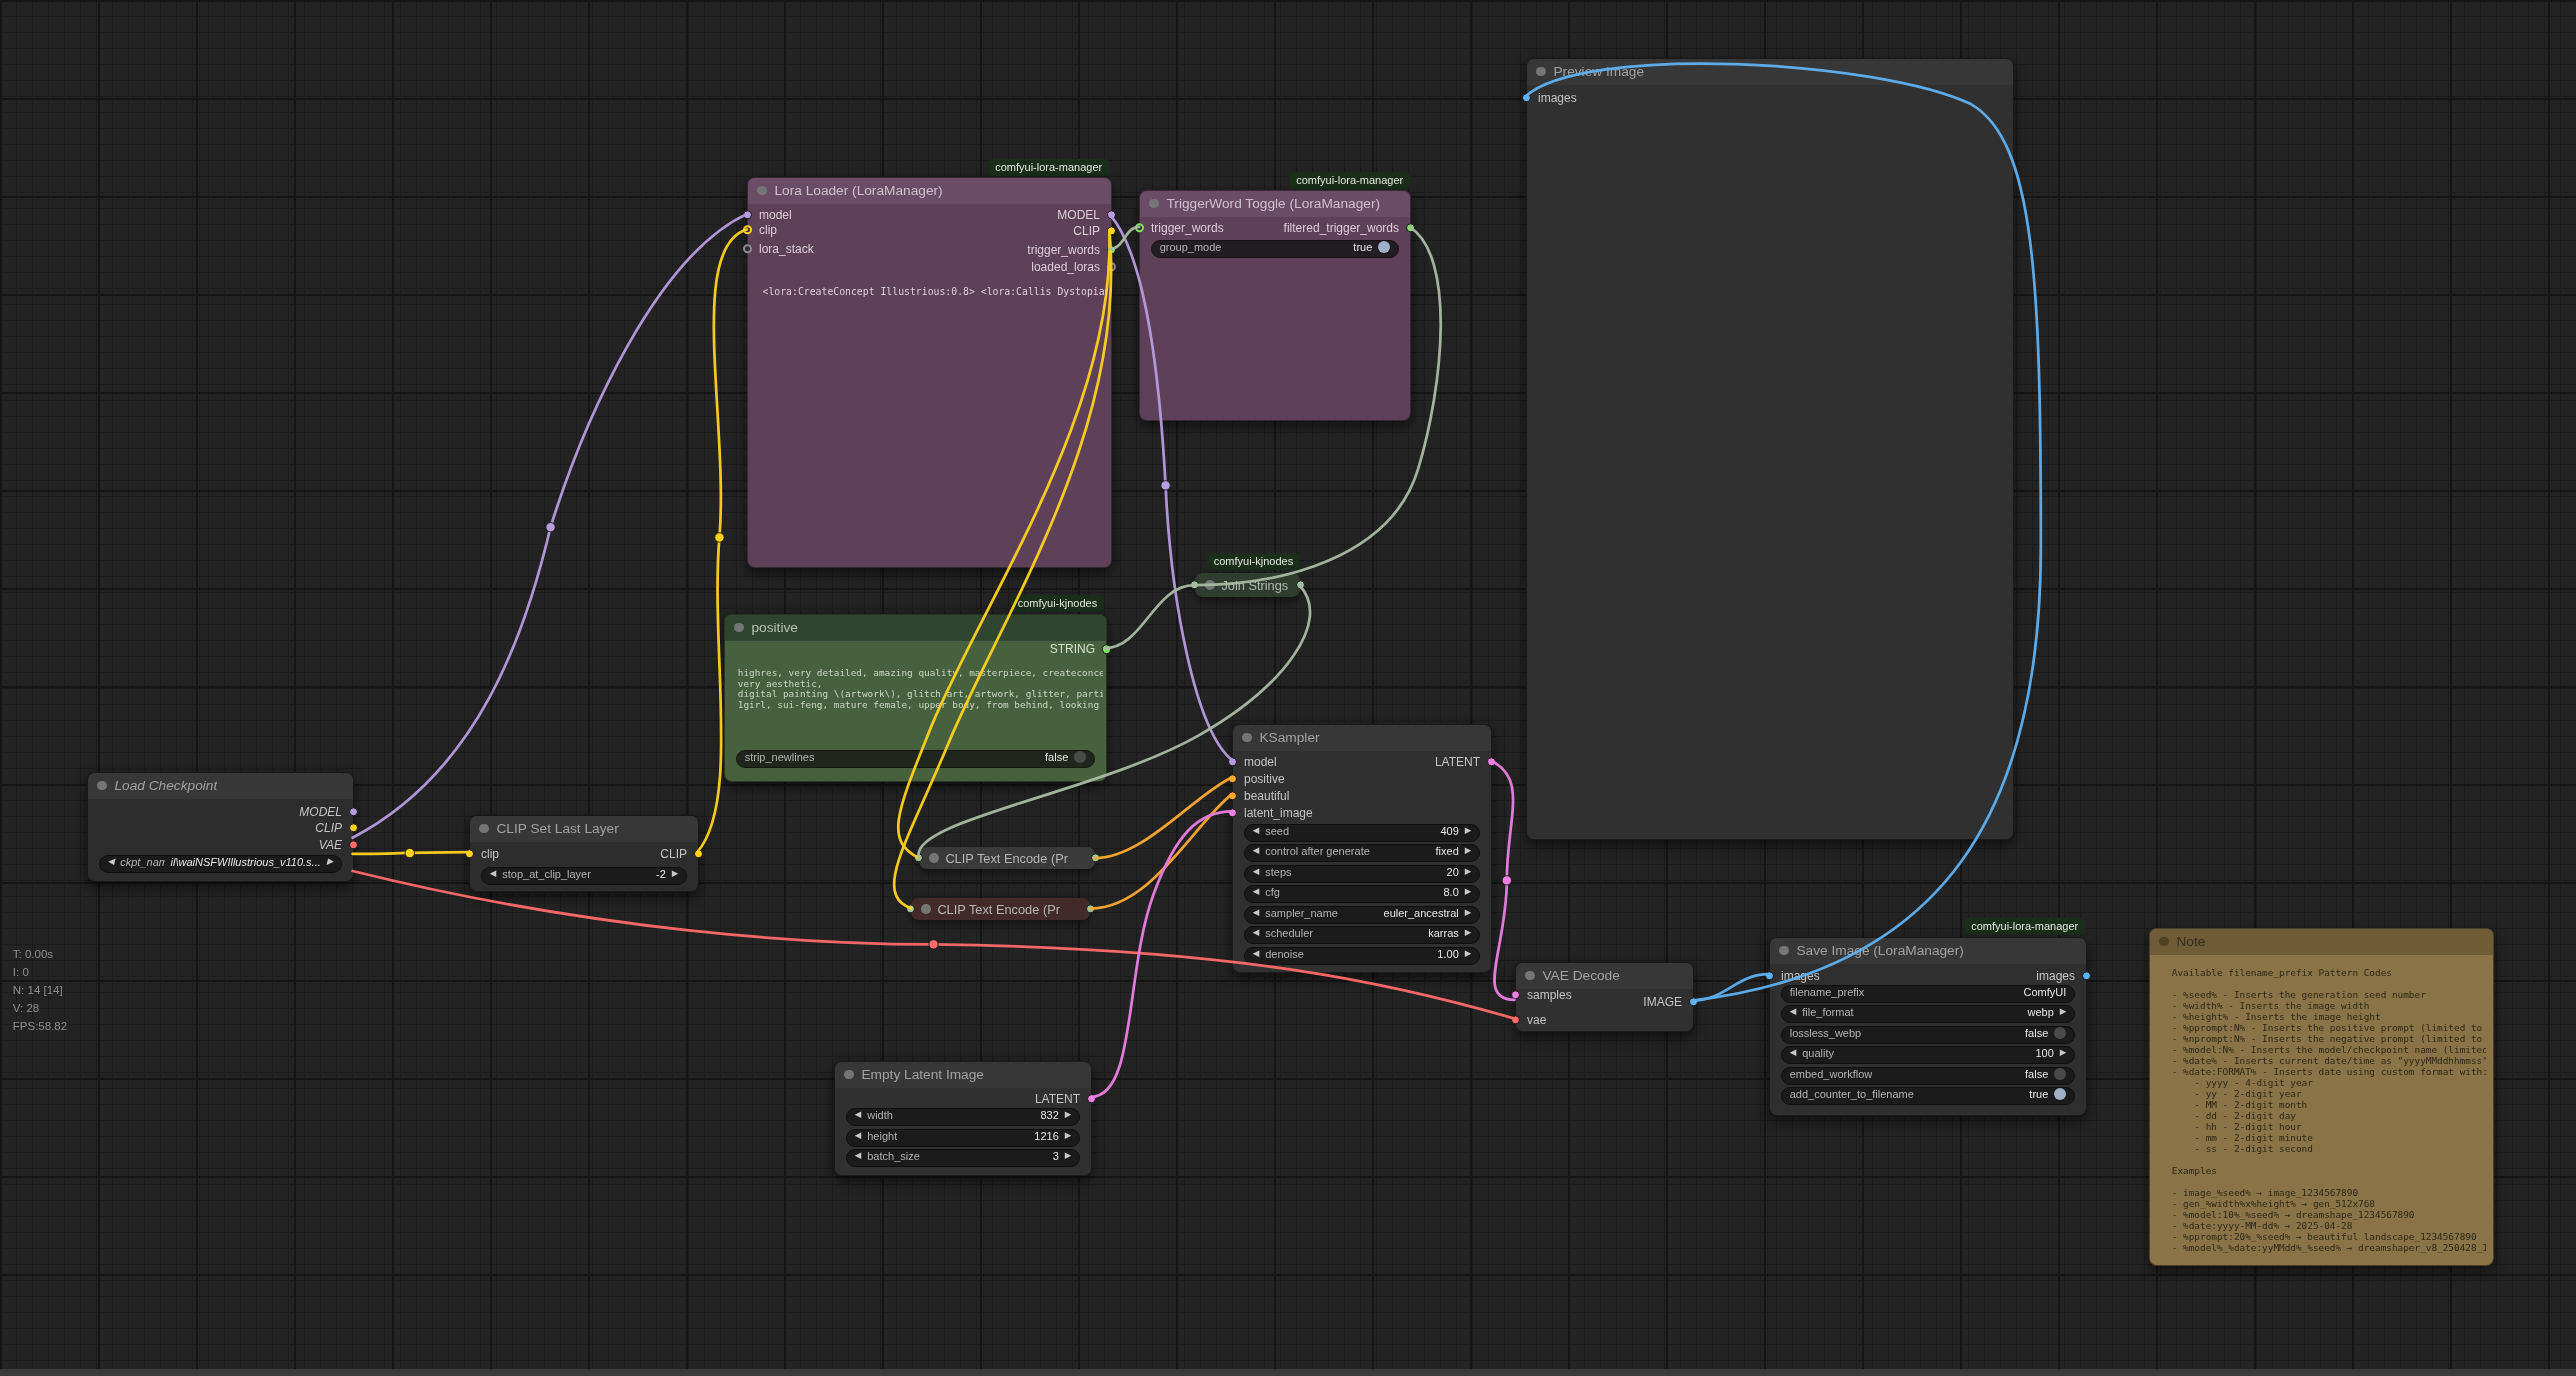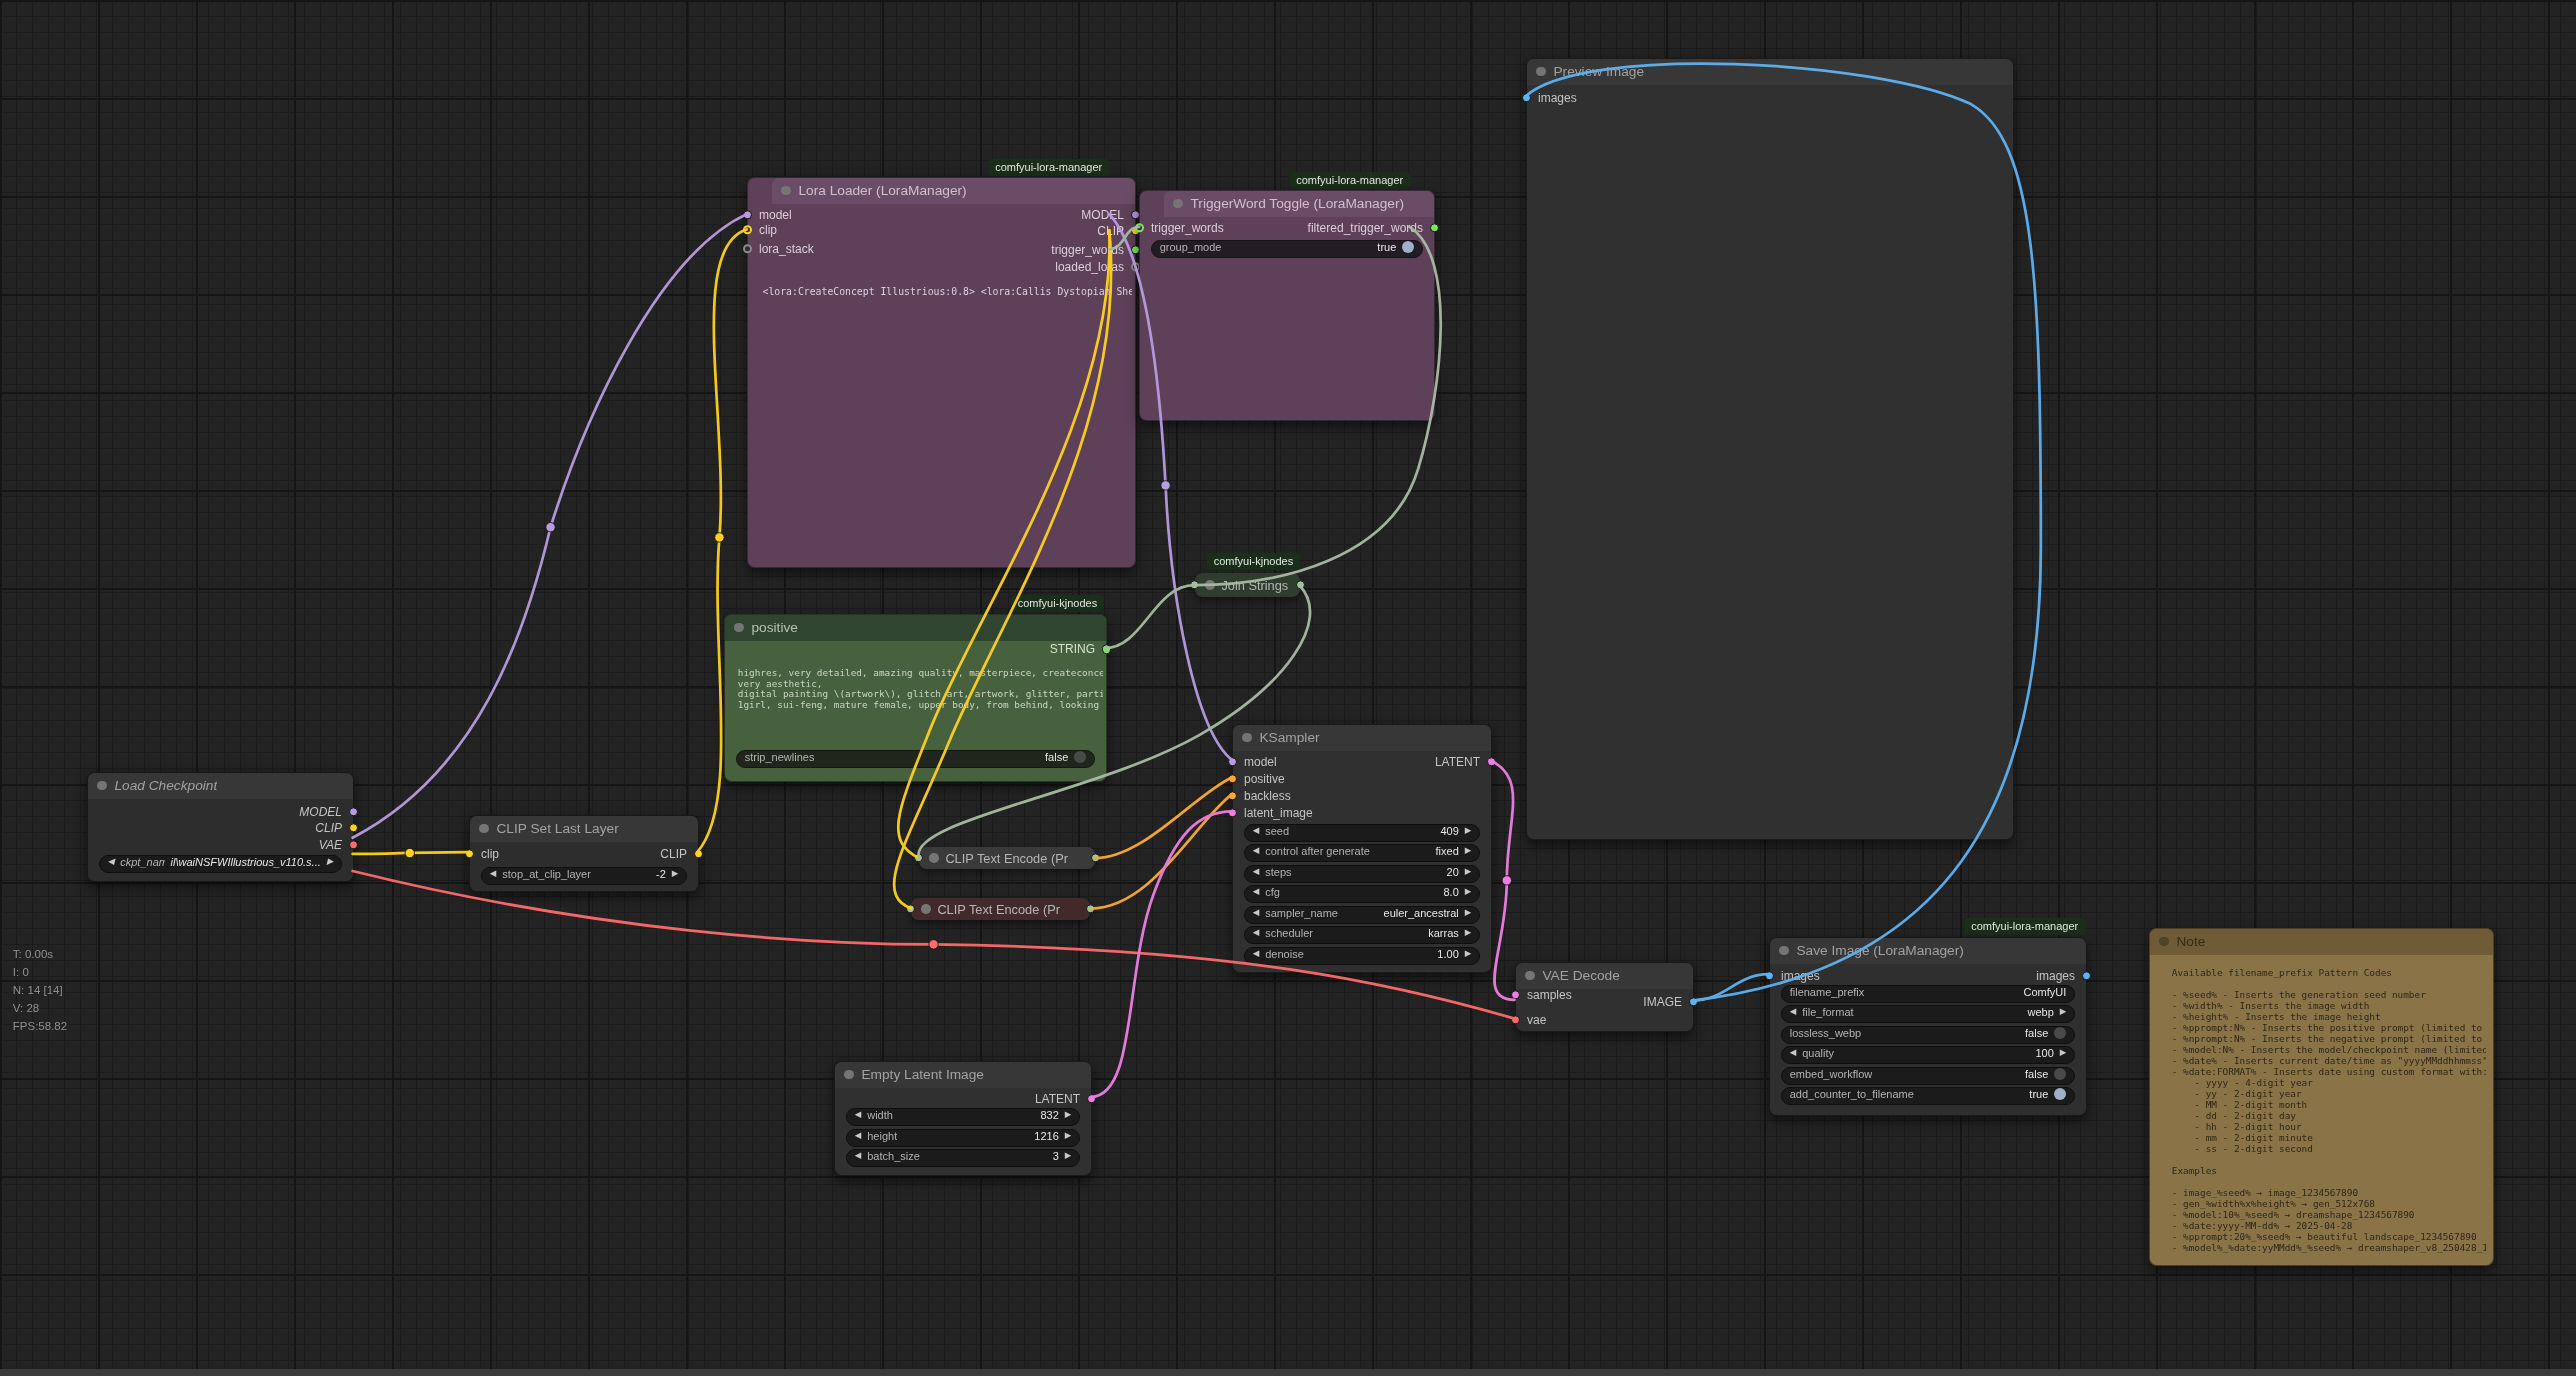--- a/index.html
+++ b/index.html
@@ -25,21 +25,21 @@
   .port.in .pin{left:-16px}
   .port.out .pin{right:-16px}
   .pin.ring{background:#332a31;border-width:2.6px;}
   .wg{position:absolute;left:11px;right:11px;height:18px;background:#1b1b1b;border:0.9px solid #0e0e0e;border-radius:9.4px;display:flex;align-items:flex-start;gap:6px;padding:0 7.7px;font-size:11px;color:#b3b3b3;box-sizing:border-box;}
   .arr{font-size:8.5px;color:#c9c9c9;flex:0 0 auto;}
   .wl{white-space:nowrap;overflow:hidden;}
   .wv{margin-left:auto;color:#e7e7e7;white-space:nowrap;}
   .tgl{width:12px;height:12px;border-radius:50%;flex:0 0 auto;}
   pre{margin:0;font-family:"DejaVu Sans Mono",monospace;}
   
-  .purple{background:#5e4159;border-color:rgba(0,0,0,.4);padding-left:24px;}
+  .purple{background:#5e4159;border-color:rgba(0,0,0,.4);}
   .purple .hd{background:#6b4c66;color:#cfc0cc;}
   .purple .port{color:#dccfd9;}
   .purple .wg{background:#221d22;border-color:#171117;}
   
   .green{background:#47613f;}
   .green .hd{background:#30452f;color:#b7c2ae;}
   .green .port{color:#d5e0c9;justify-content:flex-end;}
   .green .wg{background:#20251e;border-color:#141811;}
   
   .brown{background:#8a7347;}
@@ -237,21 +237,21 @@
       <div class="port in" style="top:29px">
         <span class="pin" style="background: rgb(183, 156, 224);"></span>
         <span>model</span>
       </div>
       <div class="port in" style="top:46px">
         <span class="pin" style="background: rgb(255, 169, 49);"></span>
         <span>positive</span>
       </div>
       <div class="port in" style="top:63px">
         <span class="pin" style="background: rgb(255, 169, 49);"></span>
-        <span>backless</span>
+        <span>beautiful</span>
       </div>
       <div class="port in" style="top:80px">
         <span class="pin" style="background: rgb(236, 127, 227);"></span>
         <span>latent_image</span>
       </div>
       <div class="port out" style="top:29px">
         <span>LATENT</span>
         <span class="pin" style="background: rgb(236, 127, 227);"></span>
       </div>
       <div class="wg" style="top:99px">

